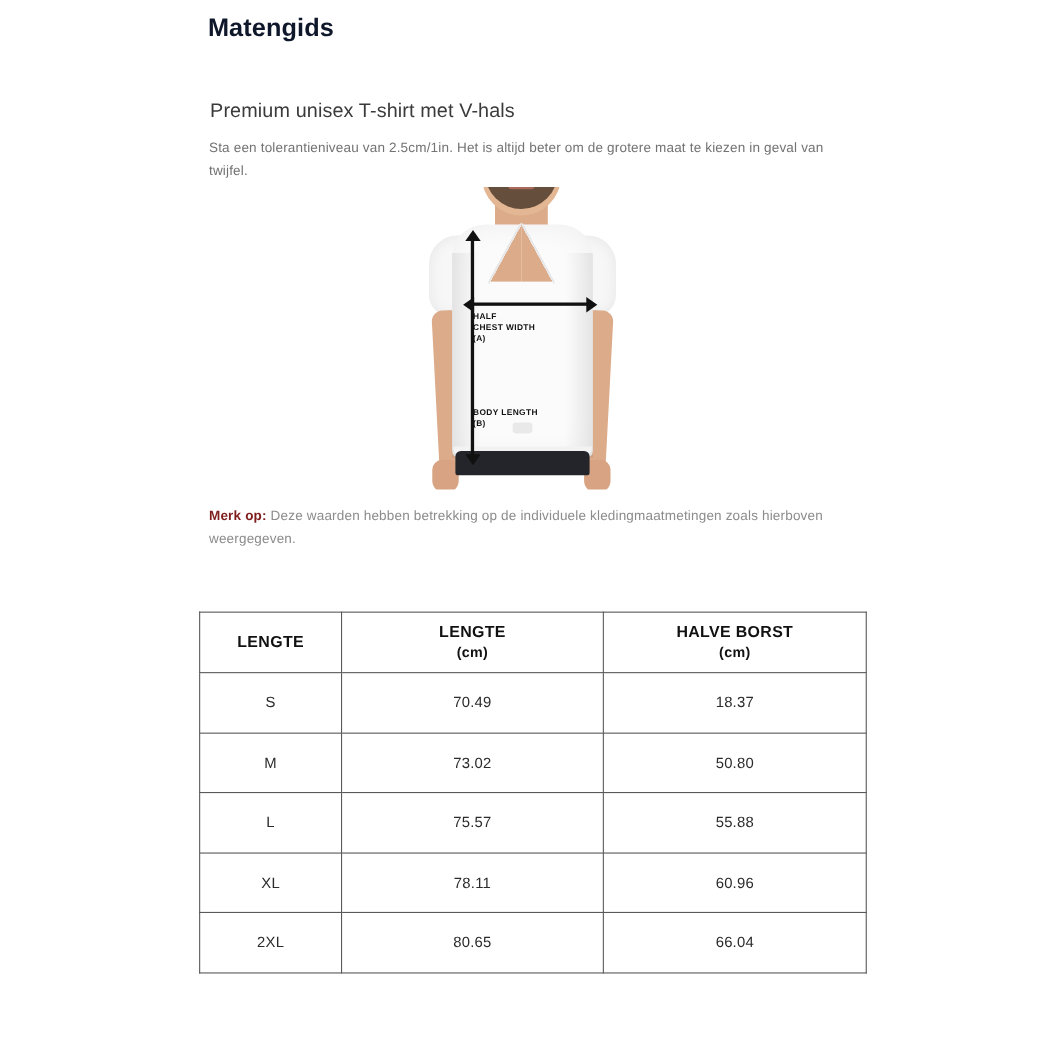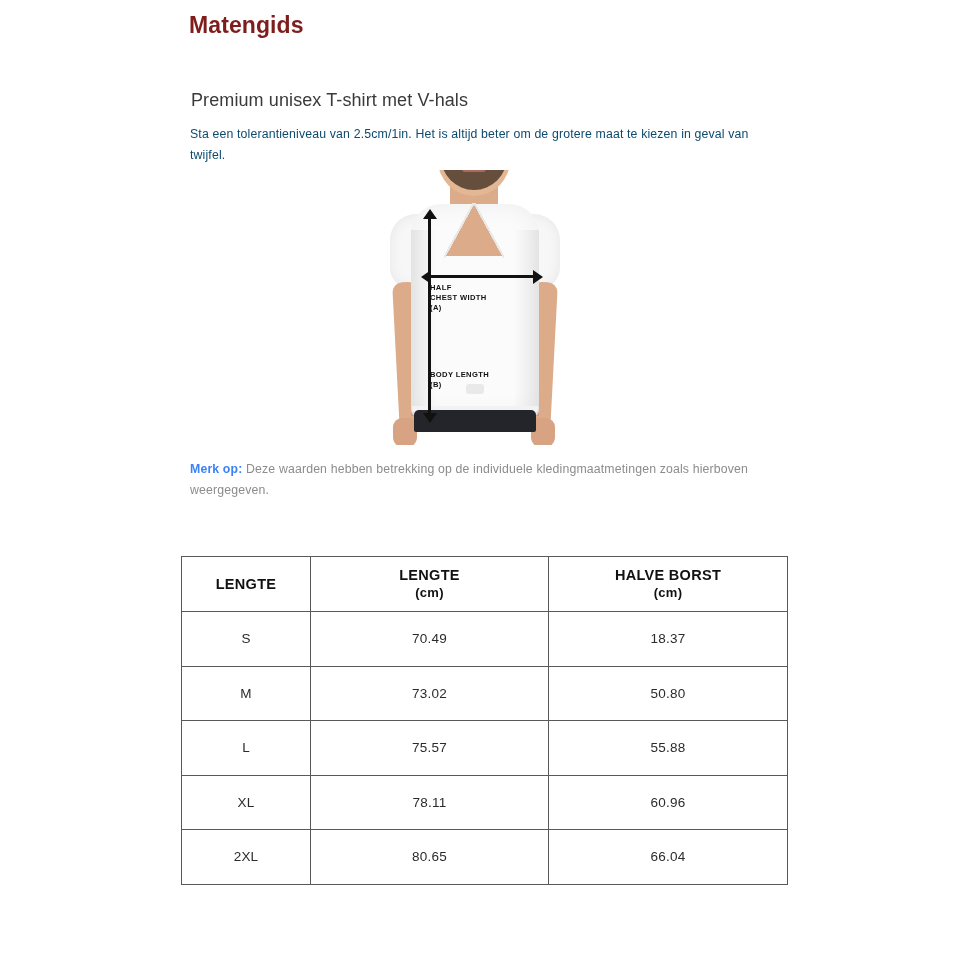--- a/index.html
+++ b/index.html
@@ -24,21 +24,21 @@
     background: #ffffff;
   }
 
   
   .title {
     position: absolute;
     left: 189px;
     top: 12px;
     font-size: 23px;
     font-weight: 700;
-    color: #7f1d1d;
+    color: #0f172a;
     letter-spacing: 0.1px;
   }
 
   .subtitle {
     position: absolute;
     left: 191px;
     top: 70px;
     font-size: 18px;
     font-weight: 400;
     color: #3a3a3a;
@@ -46,21 +46,21 @@
     margin-top: 20px;
   }
 
   .intro {
     position: absolute;
     left: 190px;
     top: 124px;
     width: 590px;
     font-size: 12.3px;
     line-height: 21px;
-    color: #0c4a6e;
+    color: #737373;
     letter-spacing: 0.15px;
   }
 
   
   .figure {
     position: absolute;
     left: 368px;
     top: 170px;
     width: 215px;
     height: 275px;
@@ -273,21 +273,21 @@
     position: absolute;
     left: 190px;
     top: 459px;
     width: 570px;
     font-size: 12.3px;
     line-height: 21px;
     color: #8c8c8c;
     letter-spacing: 0.15px;
   }
   .note b {
-    color: #3b82f6;
+    color: #7f1d1d;
     font-weight: 700;
   }
 
   
   .size-table {
     position: absolute;
     left: 181px;
     top: 556px;
     width: 606px;
     border-collapse: collapse;

